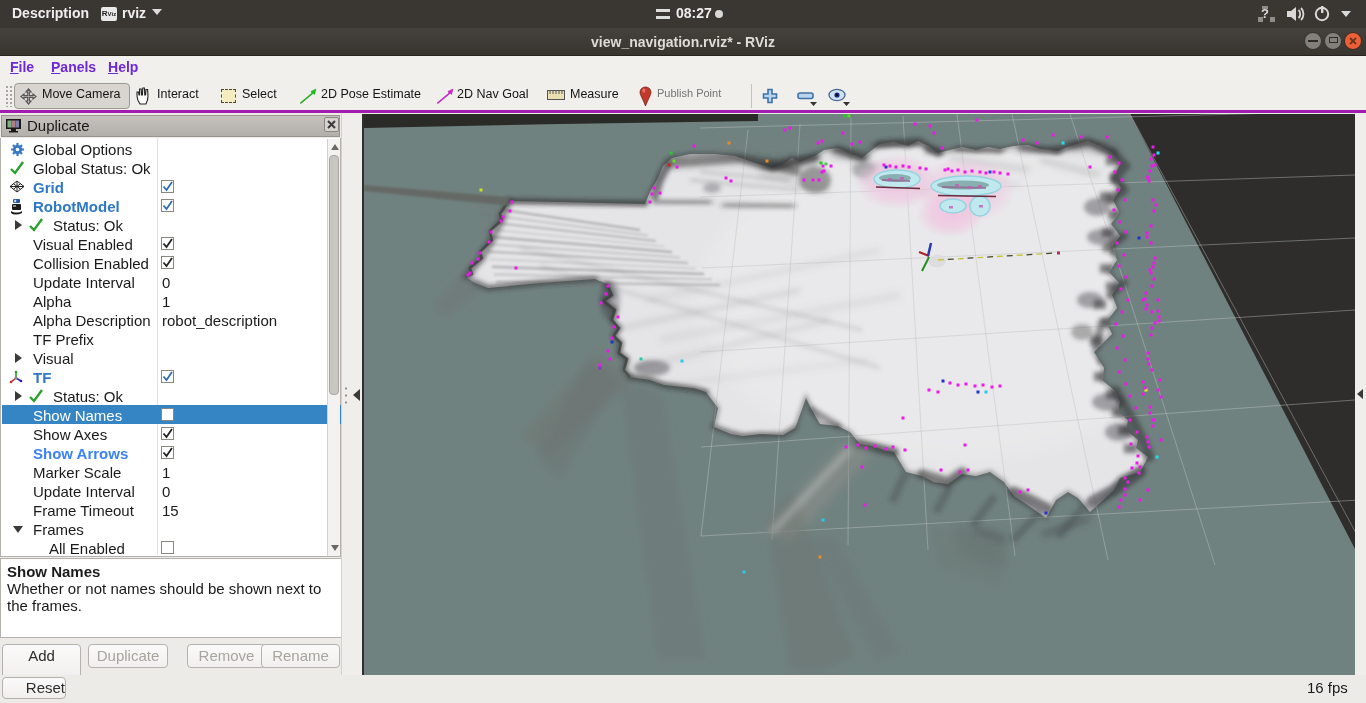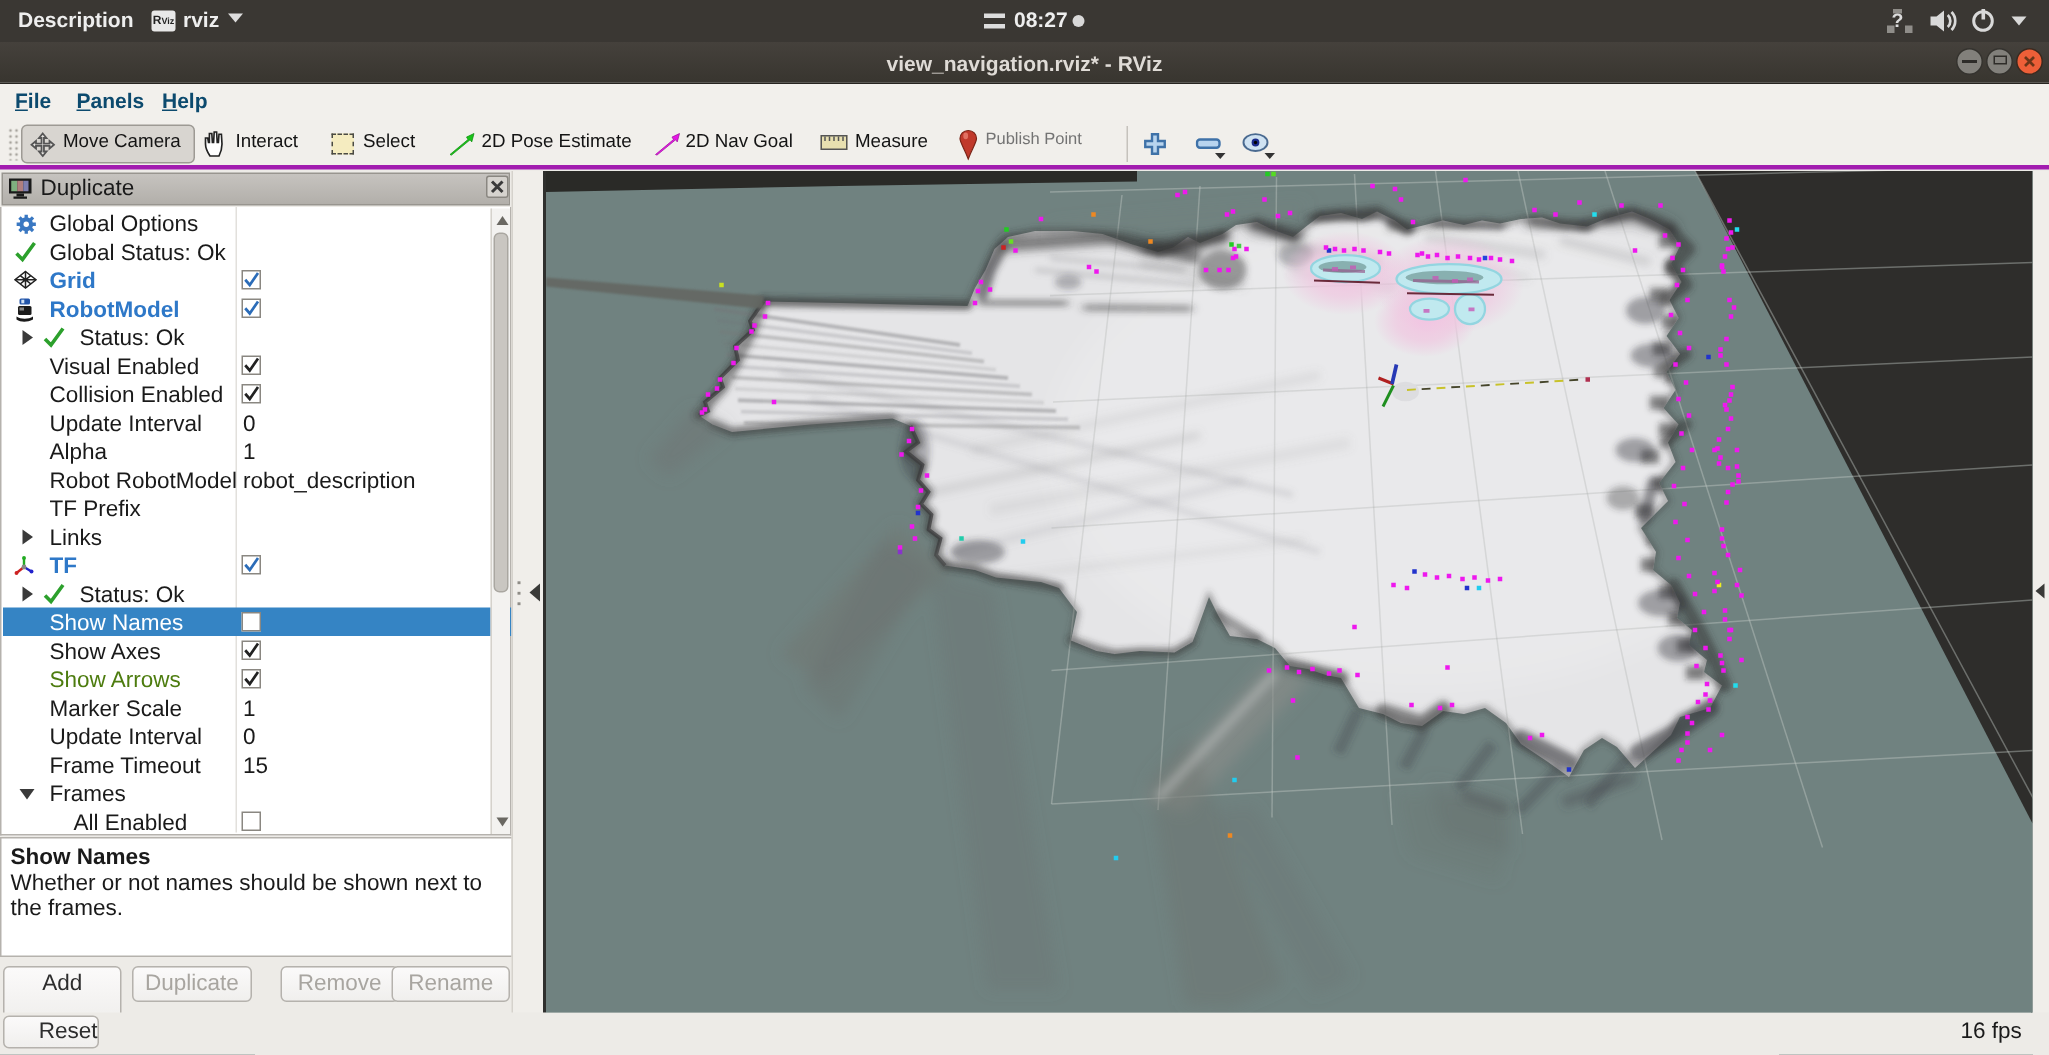--- a/index.html
+++ b/index.html
@@ -1,18 +1,18 @@
 <!DOCTYPE html>
 <html><head><meta charset="utf-8"><style>
 *{margin:0;padding:0;box-sizing:border-box;}
 html,body{width:1366px;height:703px;overflow:hidden;font-family:"Liberation Sans",sans-serif;}
 .abs{position:absolute;}
 #topbar{left:0;top:0;width:1366px;height:28px;background:#3a3733;color:#f2f2f2;}
 #titlebar{left:0;top:28px;width:1366px;height:28px;background:linear-gradient(#45413c,#38352f);color:#dfdbd6;border-bottom:1px solid #262420;}
-#menubar{left:0;top:56px;width:1366px;height:24px;background:#f2f0ec;color:#0c4a6e;}
+#menubar{left:0;top:56px;width:1366px;height:24px;background:#f2f0ec;color:#6d28d9;}
 #toolbar{left:0;top:80px;width:1366px;height:33px;background:#f1efeb;border-bottom:3px solid #a21caf;}
 #panel{left:0;top:114px;width:341px;height:561px;background:#edebe7;}
 #splitter{left:341px;top:114px;width:23px;height:561px;background:#f0eeea;border-left:1px solid #d5d2cc;}
 #rightstrip{left:1355px;top:114px;width:11px;height:561px;background:#f0eeea;}
 #statusbar{left:0;top:675px;width:1366px;height:28px;background:#edebe7;}
 #viewport{left:364px;top:114px;width:991px;height:561px;background:#708280;}
 .mtxt{font-size:14px;font-weight:600;}
 .u{text-decoration:underline;}
 </style></head><body style="position:relative;background:#edebe7;">
 <div class="abs" id="topbar">
@@ -188,25 +188,25 @@
     </svg>
 <span class="abs" style="left:32px;top:117px;font-size:15px;color:#1a1a1a;font-weight:400;white-space:nowrap;">Collision Enabled</span>
 <span class="abs" style="left:160px;top:118px;width:13px;height:13px;background:#fff;border:1px solid #8a8781;"></span>
 <svg class="abs" style="left:160px;top:118px;" width="13" height="13">
       <path d="M2.5 6.5 L5.5 10 L11 2" stroke="#222" stroke-width="1.8" fill="none"></path>
     </svg>
 <span class="abs" style="left:32px;top:136px;font-size:15px;color:#1a1a1a;font-weight:400;white-space:nowrap;">Update Interval</span>
 <span class="abs" style="left:161px;top:136px;font-size:15px;color:#1a1a1a;white-space:nowrap;">0</span>
 <span class="abs" style="left:32px;top:155px;font-size:15px;color:#1a1a1a;font-weight:400;white-space:nowrap;">Alpha</span>
 <span class="abs" style="left:161px;top:155px;font-size:15px;color:#1a1a1a;white-space:nowrap;">1</span>
-<span class="abs" style="left:32px;top:174px;font-size:15px;color:#1a1a1a;font-weight:400;white-space:nowrap;">Robot RobotModel</span>
+<span class="abs" style="left:32px;top:174px;font-size:15px;color:#1a1a1a;font-weight:400;white-space:nowrap;">Alpha Description</span>
 <span class="abs" style="left:161px;top:174px;font-size:15px;color:#1a1a1a;white-space:nowrap;">robot_description</span>
 <span class="abs" style="left:32px;top:193px;font-size:15px;color:#1a1a1a;font-weight:400;white-space:nowrap;">TF Prefix</span>
 <span class="abs" style="left:14px;top:215px;width:0;height:0;border-top:5px solid transparent;border-bottom:5px solid transparent;border-left:7px solid #3a3a3a;"></span>
-<span class="abs" style="left:32px;top:212px;font-size:15px;color:#1a1a1a;font-weight:400;white-space:nowrap;">Links</span>
+<span class="abs" style="left:32px;top:212px;font-size:15px;color:#1a1a1a;font-weight:400;white-space:nowrap;">Visual</span>
 <svg class="abs" style="left:7px;top:231px;" width="17" height="17" viewBox="0 0 17 17">
       <g stroke-width="1.6" fill="none">
         <path d="M8 9 L3 13" stroke="#cc2222"></path>
         <path d="M8 9 L13 12" stroke="#2222cc"></path>
         <path d="M8 9 L8 3" stroke="#22aa22"></path>
         <circle cx="8" cy="9" r="1.6" fill="#888" stroke="none"></circle>
         <circle cx="3" cy="13" r="1.3" fill="#cc2222" stroke="none"></circle>
         <circle cx="13" cy="12" r="1.3" fill="#2222cc" stroke="none"></circle>
         <circle cx="8" cy="3" r="1.3" fill="#22aa22" stroke="none"></circle>
       </g>
@@ -222,21 +222,21 @@
     </svg>
 <span class="abs" style="left:52px;top:250px;font-size:15px;color:#1a1a1a;font-weight:400;white-space:nowrap;">Status: Ok</span>
 <span class="abs" style="left:1px;top:267px;width:339px;height:19px;background:#3584c4;"></span>
 <span class="abs" style="left:32px;top:269px;font-size:15px;color:#fff;font-weight:400;white-space:nowrap;">Show Names</span>
 <span class="abs" style="left:160px;top:270px;width:13px;height:13px;background:#fff;border:1px solid #8a8781;"></span>
 <span class="abs" style="left:32px;top:288px;font-size:15px;color:#1a1a1a;font-weight:400;white-space:nowrap;">Show Axes</span>
 <span class="abs" style="left:160px;top:289px;width:13px;height:13px;background:#fff;border:1px solid #8a8781;"></span>
 <svg class="abs" style="left:160px;top:289px;" width="13" height="13">
       <path d="M2.5 6.5 L5.5 10 L11 2" stroke="#222" stroke-width="1.8" fill="none"></path>
     </svg>
-<span class="abs" style="left:32px;top:307px;font-size:15px;color:#4d7c0f;font-weight:400;white-space:nowrap;">Show Arrows</span>
+<span class="abs" style="left:32px;top:307px;font-size:15px;color:#3b82f6;font-weight:700;white-space:nowrap;">Show Arrows</span>
 <span class="abs" style="left:160px;top:308px;width:13px;height:13px;background:#fff;border:1px solid #8a8781;"></span>
 <svg class="abs" style="left:160px;top:308px;" width="13" height="13">
       <path d="M2.5 6.5 L5.5 10 L11 2" stroke="#222" stroke-width="1.8" fill="none"></path>
     </svg>
 <span class="abs" style="left:32px;top:326px;font-size:15px;color:#1a1a1a;font-weight:400;white-space:nowrap;">Marker Scale</span>
 <span class="abs" style="left:161px;top:326px;font-size:15px;color:#1a1a1a;white-space:nowrap;">1</span>
 <span class="abs" style="left:32px;top:345px;font-size:15px;color:#1a1a1a;font-weight:400;white-space:nowrap;">Update Interval</span>
 <span class="abs" style="left:161px;top:345px;font-size:15px;color:#1a1a1a;white-space:nowrap;">0</span>
 <span class="abs" style="left:32px;top:364px;font-size:15px;color:#1a1a1a;font-weight:400;white-space:nowrap;">Frame Timeout</span>
 <span class="abs" style="left:161px;top:364px;font-size:15px;color:#1a1a1a;white-space:nowrap;">15</span>

